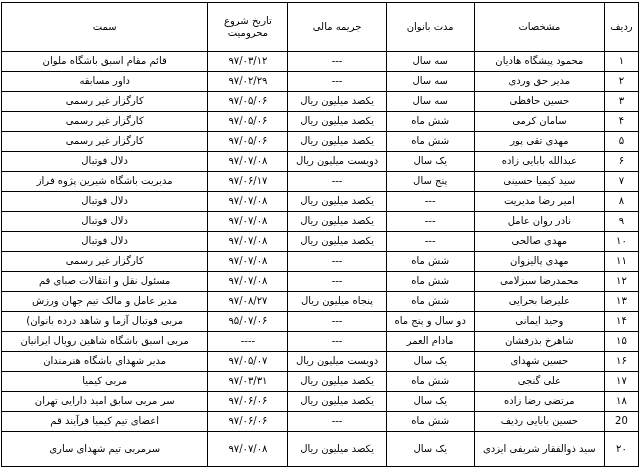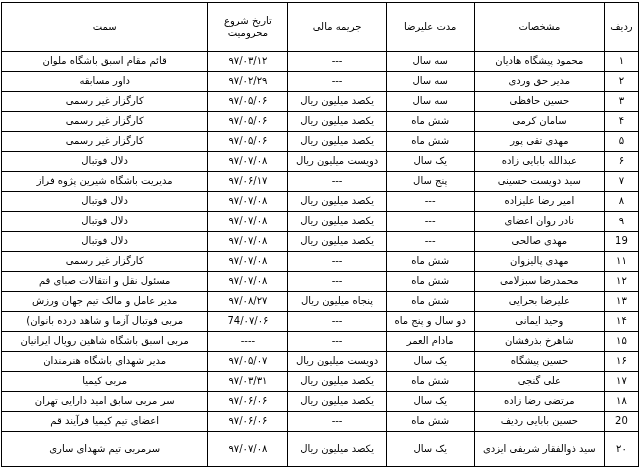--- a/index.html
+++ b/index.html
@@ -69,21 +69,21 @@
       <col class="c-name">
       <col class="c-dur">
       <col class="c-fine">
       <col class="c-date">
       <col class="c-pos">
     </colgroup>
     <thead>
       <tr>
         <th>ردیف</th>
         <th>مشخصات</th>
-        <th>مدت علیرضا</th>
+        <th>مدت بانوان</th>
         <th>جریمه مالی</th>
         <th>تاریخ شروع محرومیت</th>
         <th>سمت</th>
       </tr>
     </thead>
     <tbody>
       <tr>
         <td>۱</td>
         <td>محمود پیشگاه هادیان</td>
         <td>سه سال</td>
@@ -126,44 +126,44 @@
       <tr>
         <td>۶</td>
         <td>عبدالله بابایی زاده</td>
         <td>یک سال</td>
         <td>دویست میلیون ریال</td>
         <td>۹۷/۰۷/۰۸</td>
         <td>دلال فوتبال</td>
       </tr>
       <tr>
         <td>۷</td>
-        <td>سید دویست حسینی</td>
+        <td>سید کیمیا حسینی</td>
         <td>پنج سال</td>
         <td class="dash">---</td>
         <td>۹۷/۰۶/۱۷</td>
         <td>مدیریت باشگاه شیرین پژوه فراز</td>
       </tr>
       <tr>
         <td>۸</td>
-        <td>امیر رضا علیزاده</td>
+        <td>امیر رضا مدیریت</td>
         <td class="dash">---</td>
         <td>یکصد میلیون ریال</td>
         <td>۹۷/۰۷/۰۸</td>
         <td>دلال فوتبال</td>
       </tr>
       <tr>
         <td>۹</td>
-        <td>نادر روان اعضای</td>
-        <td class="dash">---</td>
-        <td>یکصد میلیون ریال</td>
-        <td>۹۷/۰۷/۰۸</td>
-        <td>دلال فوتبال</td>
-      </tr>
-      <tr>
-        <td>19</td>
+        <td>نادر روان عامل</td>
+        <td class="dash">---</td>
+        <td>یکصد میلیون ریال</td>
+        <td>۹۷/۰۷/۰۸</td>
+        <td>دلال فوتبال</td>
+      </tr>
+      <tr>
+        <td>۱۰</td>
         <td>مهدی صالحی</td>
         <td class="dash">---</td>
         <td>یکصد میلیون ریال</td>
         <td>۹۷/۰۷/۰۸</td>
         <td>دلال فوتبال</td>
       </tr>
       <tr>
         <td>۱۱</td>
         <td>مهدی پالیزوان</td>
         <td>شش ماه</td>
@@ -185,34 +185,34 @@
         <td>شش ماه</td>
         <td>پنجاه میلیون ریال</td>
         <td>۹۷/۰۸/۲۷</td>
         <td>مدیر عامل و مالک تیم جهان ورزش</td>
       </tr>
       <tr>
         <td>۱۴</td>
         <td>وحید ایمانی</td>
         <td>دو سال و پنج ماه</td>
         <td class="dash">---</td>
-        <td>74/۰۷/۰۶</td>
+        <td>۹۵/۰۷/۰۶</td>
         <td>مربی فوتبال آزما و شاهد درده بانوان)</td>
       </tr>
       <tr>
         <td>۱۵</td>
         <td>شاهرخ بذرفشان</td>
         <td>مادام العمر</td>
         <td class="dash">---</td>
         <td class="dash">----</td>
         <td>مربی اسبق باشگاه شاهین رویال ایرانیان</td>
       </tr>
       <tr>
         <td>۱۶</td>
-        <td>حسین پیشگاه</td>
+        <td>حسین شهدای</td>
         <td>یک سال</td>
         <td>دویست میلیون ریال</td>
         <td>۹۷/۰۵/۰۷</td>
         <td>مدیر شهدای باشگاه هنرمندان</td>
       </tr>
       <tr>
         <td>۱۷</td>
         <td>علی گنجی</td>
         <td>شش ماه</td>
         <td>یکصد میلیون ریال</td>

